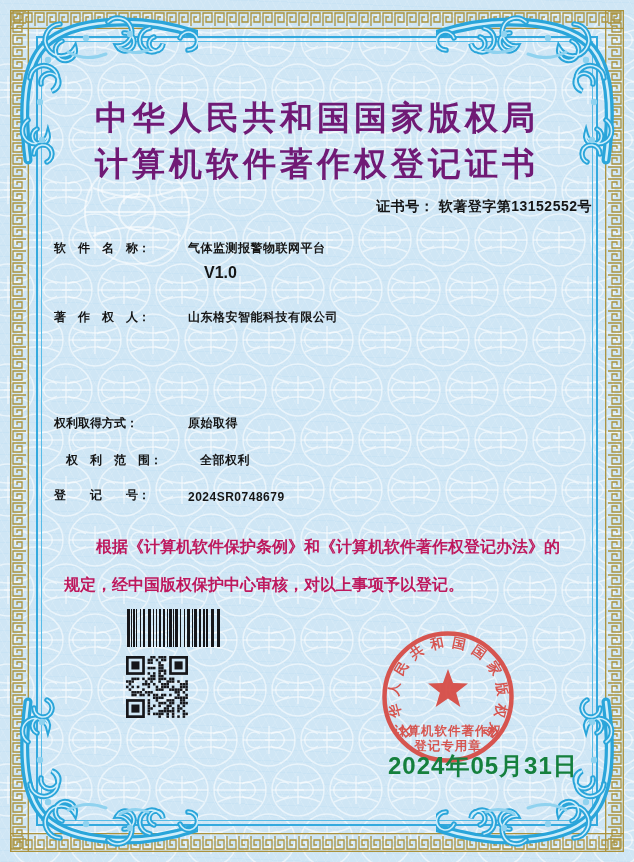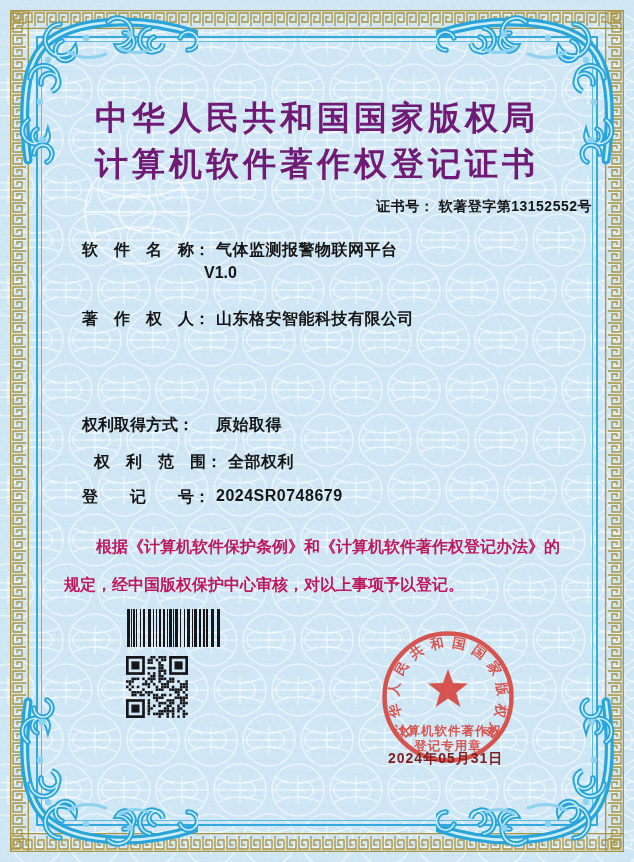--- a/index.html
+++ b/index.html
@@ -31,35 +31,35 @@
     position:absolute;left:0;width:100%;text-align:center;
     font-family:"DejaVu Serif","Liberation Serif",serif;
     font-weight:700;font-size:33px;letter-spacing:4px;color:#701a75;white-space:nowrap;
   }
   .title.t1{top:96px;}
   .title.t2{top:142px;}
   .certno{
     position:absolute;top:198px;right:42px;font-size:14px;font-weight:700;
     letter-spacing:.5px;white-space:nowrap;
   }
-  .row{position:absolute;left:82px;display:flex;align-items:flex-start;
-       font-size:16px;font-weight:700;white-space:nowrap;}
+  .row{position:absolute;left:54px;display:flex;align-items:flex-end;
+       font-size:12px;font-weight:700;white-space:nowrap;}
   .row .lbl{width:134px;flex:0 0 134px;}
   .row .val{letter-spacing:.5px;}
   .r1{top:240px;} .r1b{position:absolute;left:204px;top:264px;font-size:16px;font-weight:700;}
   .r2{top:309px;}
   .r3{top:415px;} .r4{top:452px;margin-left:12px;} .r5{top:487px;}
   .statement{position:absolute;left:64px;top:528px;width:512px;font-size:16px;
              font-weight:700;line-height:38px;color:#be185d;}
   .statement .ln1{text-indent:2em;}
   .barcode{position:absolute;left:127px;top:609px;}
   .qrcode{position:absolute;left:126px;top:656px;}
   .seal{position:absolute;left:377px;top:626px;width:142px;height:142px;}
-  .date{position:absolute;left:388px;top:750px;font-size:14px;font-weight:700;
-        letter-spacing:1px;color:#7f1d1d;}
+  .date{position:absolute;left:388px;top:750px;font-size:24px;font-weight:700;
+        letter-spacing:1px;color:#15803d;}
 </style>
 </head>
 <body>
 
 <div class="page">
 
   <svg class="watermark-layer" id="wmLayer" width="634" height="862">
       <g transform="translate(37,40)" fill="none" stroke="rgba(255,255,255,0.55)" stroke-width="1.5">
         <circle r="26"></circle>
         <path d="M-26,0 H26"></path>

